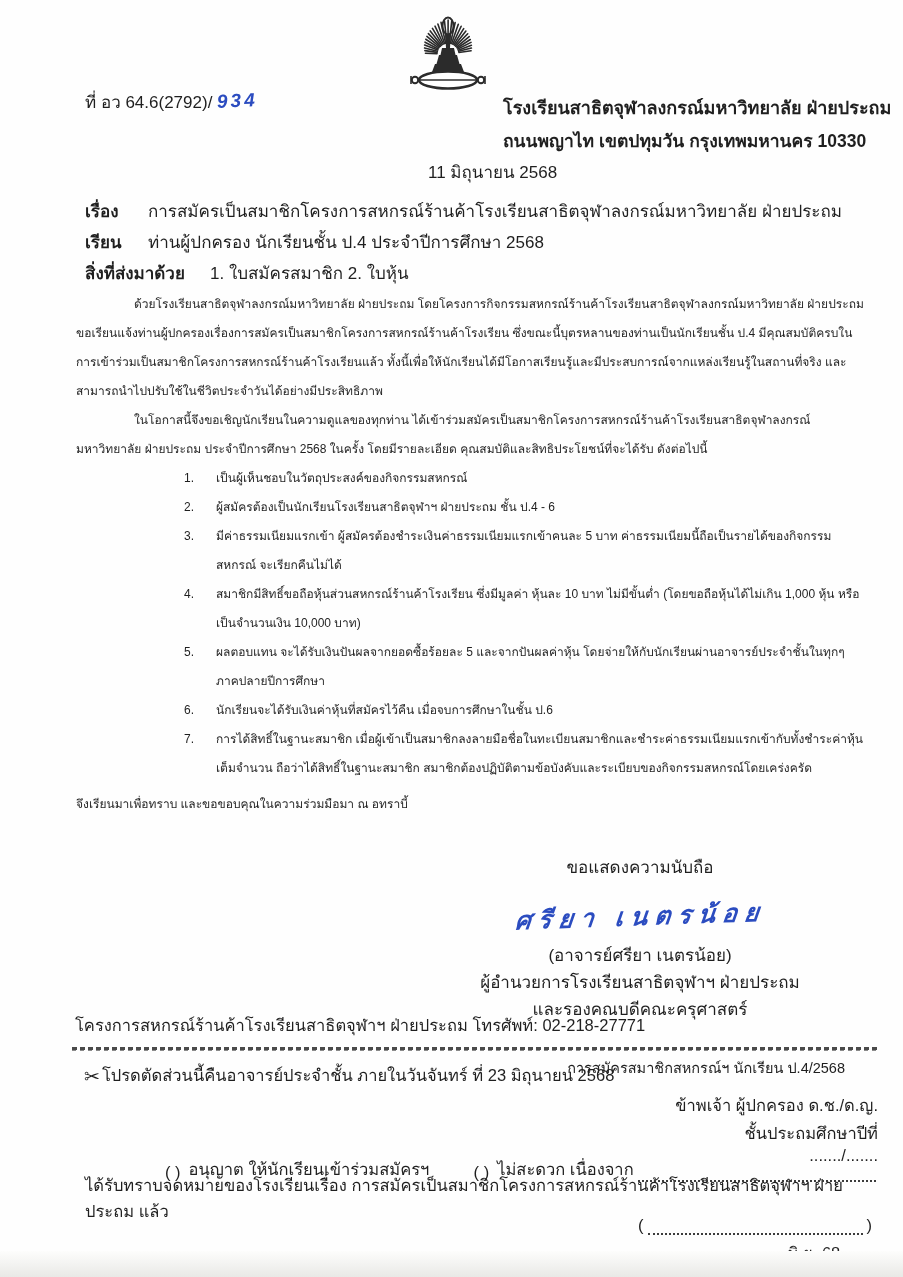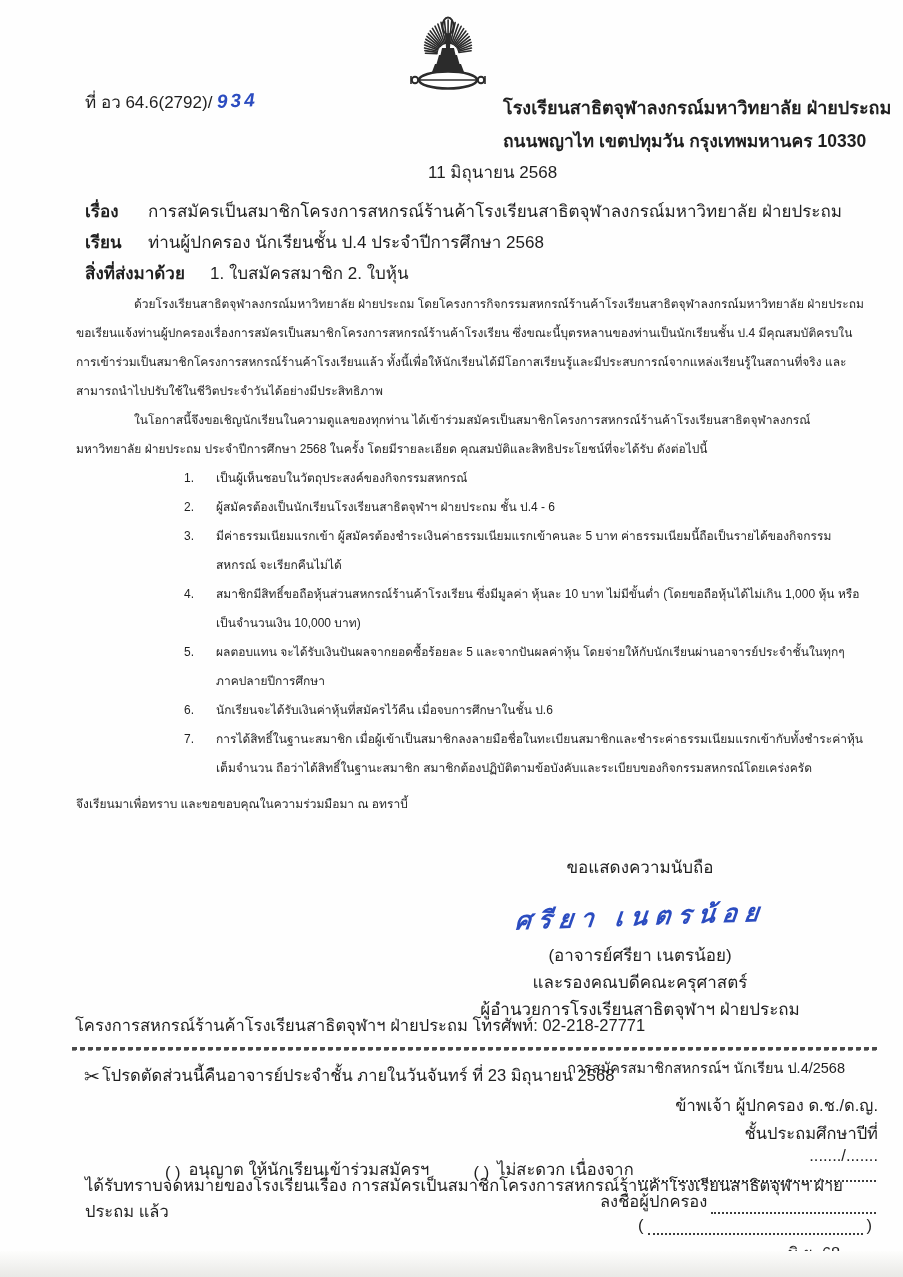--- a/index.html
+++ b/index.html
@@ -180,22 +180,22 @@
           <span class="li-text">การได้สิทธิ์ในฐานะสมาชิก เมื่อผู้เข้าเป็นสมาชิกลงลายมือชื่อในทะเบียนสมาชิกและชำระค่าธรรมเนียมแรกเข้ากับทั้งชำระค่าหุ้นเต็มจำนวน ถือว่าได้สิทธิ์ในฐานะสมาชิก สมาชิกต้องปฏิบัติตามข้อบังคับและระเบียบของกิจกรรมสหกรณ์โดยเคร่งครัด</span>
         </div>
       </div>
     <div class="closing">จึงเรียนมาเพื่อทราบ และขอขอบคุณในความร่วมมือมา ณ อทราบี้</div>
   </div>
 
   <div class="sign-block">
     <div class="salutation">ขอแสดงความนับถือ</div>
     <div><span class="hand-sign">ศรียา  เนตรน้อย</span></div>
     <div class="sign-name">(อาจารย์ศรียา  เนตรน้อย)</div>
+    <div class="sign-title">ผู้อำนวยการโรงเรียนสาธิตจุฬาฯ ฝ่ายประถม</div>
     <div class="sign-title">และรองคณบดีคณะครุศาสตร์</div>
-    <div class="sign-title">ผู้อำนวยการโรงเรียนสาธิตจุฬาฯ ฝ่ายประถม</div>
   </div>
 
   <div class="contact-line">โครงการสหกรณ์ร้านค้าโรงเรียนสาธิตจุฬาฯ ฝ่ายประถม  โทรศัพท์: 02-218-27771</div>
 
   <div class="cut-line"></div>
   <div class="cut-line2"></div>
 
   <div class="slip-ref">การสมัครสมาชิกสหกรณ์ฯ นักเรียน ป.4/2568</div>
 
   <div class="cut-instruction">
@@ -212,24 +212,20 @@
   <div class="slip-line2">ได้รับทราบจดหมายของโรงเรียนเรื่อง การสมัครเป็นสมาชิกโครงการสหกรณ์ร้านค้าโรงเรียนสาธิตจุฬาฯ ฝ่ายประถม แล้ว</div>
 
   <div class="slip-options">
     <span class="cbx">(     )</span>
     <span class="nowrap" style="flex:0 0 285px;">อนุญาต ให้นักเรียนเข้าร่วมสมัครฯ</span>
     <span class="cbx">(     )</span>
     <span class="nowrap">ไม่สะดวก เนื่องจาก</span>
     <span class="dotline"></span>
   </div>
 
-  <div class="slip-sign">
-    <span class="nowrap">ลงชื่อผู้ปกครอง</span>
-    <span class="dotline"></span>
-  </div>
 
   <div class="slip-paren">
     <span>(</span>
     <span class="dotline"></span>
     <span>)</span>
   </div>
 
   <div class="slip-month">............ มิ.ย. 68</div>
 
   <div class="scan-bottom"></div>

